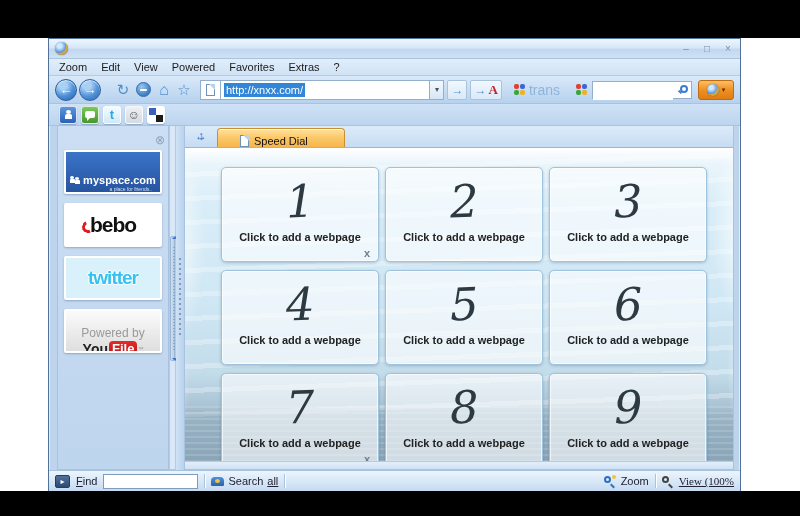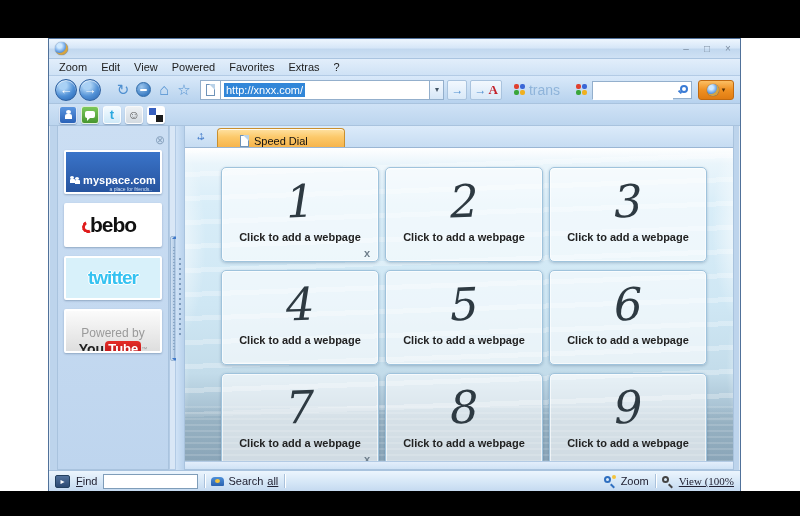--- a/index.html
+++ b/index.html
@@ -317,21 +317,21 @@
         <span class="bebo-red"></span>
         <span class="bebo-text">bebo</span>
       </div>
       <div class="tile tw">
         <span>twitter</span>
       </div>
       <div class="tile yt">
         <span class="yt-powered">Powered by</span>
         <span class="yt-row">
           <span class="yt-you">You</span>
-          <span class="yt-tube">Tube</span>
+          <span class="yt-tube">File</span>
           <span class="yt-tm">™</span>
         </span>
       </div>
     </div>
     <div class="sb-scroll">
       <div class="sb-thumb">
           <span class="sb-dots"></span>
         </div>
     </div>
     <div class="splitter">

